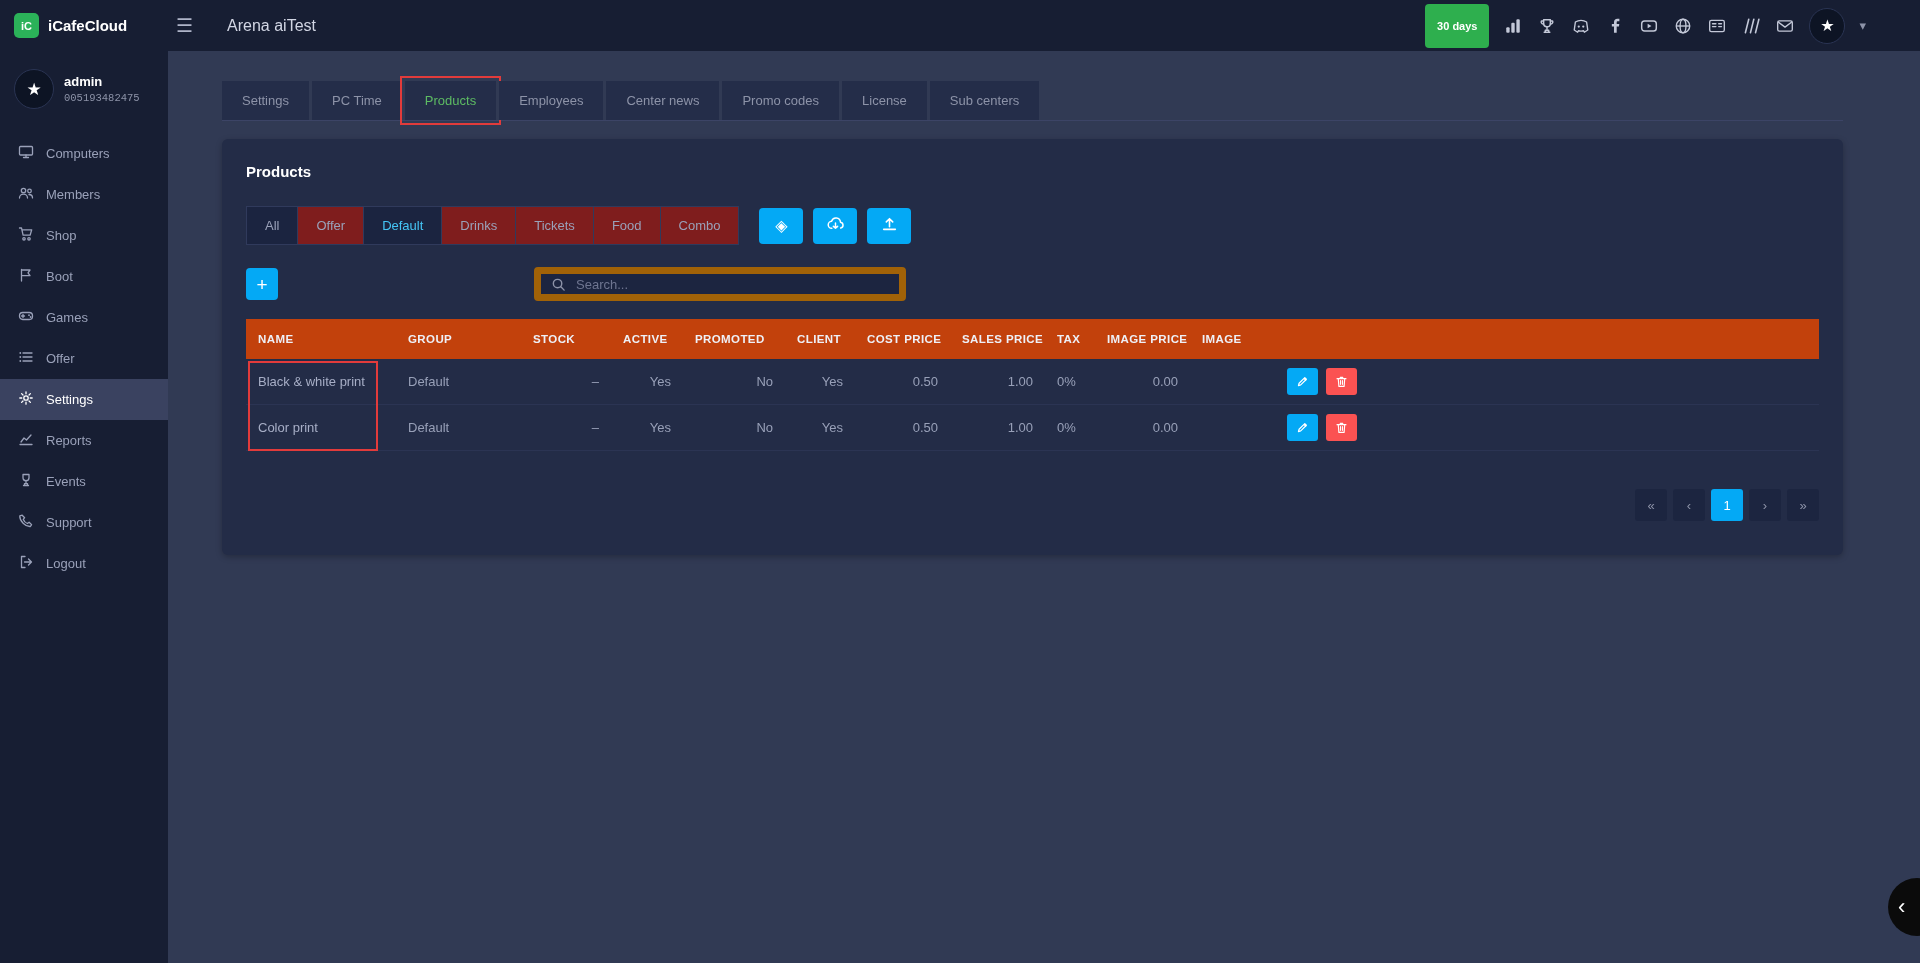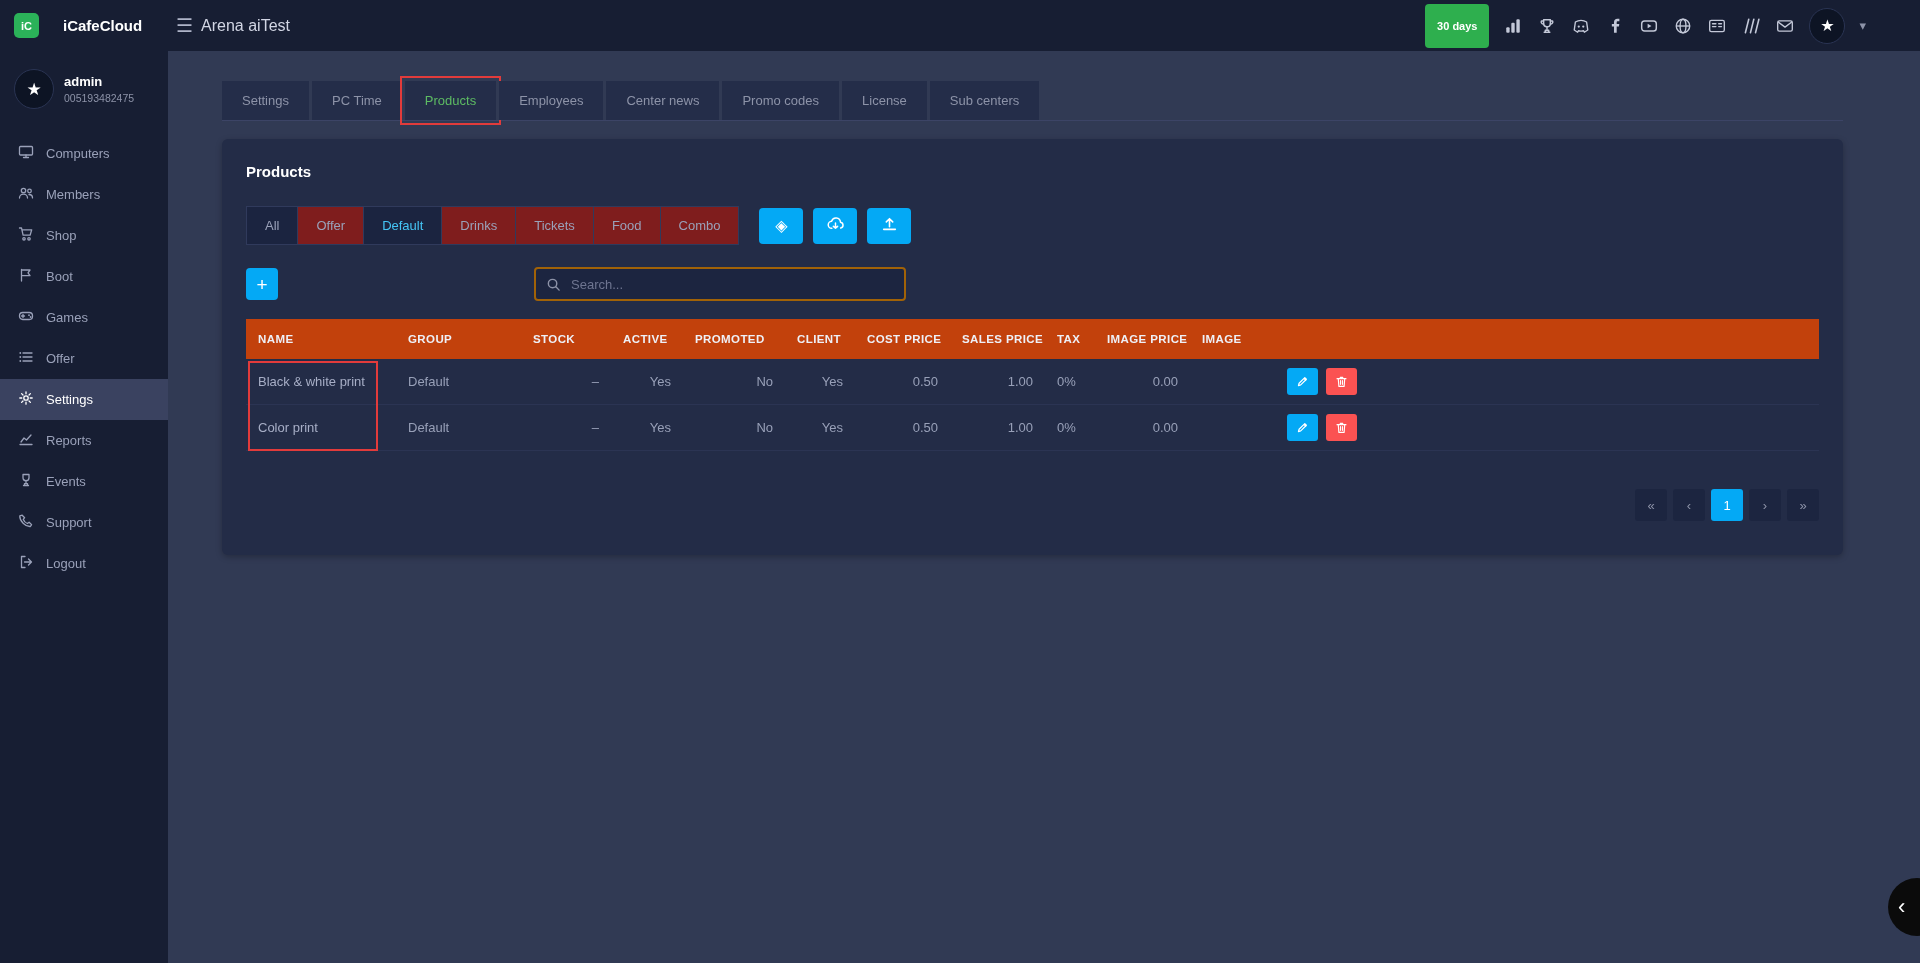--- a/index.html
+++ b/index.html
@@ -5,38 +5,38 @@
   * { box-sizing: border-box; }
   html,body { margin:0; padding:0; }
   body {
     width:1920px; height:963px; overflow:hidden; position:relative;
     background:#313a54; font-family:"Liberation Sans", sans-serif;
   }
   button { font-family:"Liberation Sans", sans-serif; }
 
   
   .topbar { position:absolute; top:0; left:0; width:100%; height:51px; background:#171e33; display:flex; align-items:center; z-index:10; }
-  .brand { width:168px; flex-shrink:0; display:flex; align-items:center; gap:24px; padding-left:14px; }
+  .brand { width:168px; flex-shrink:0; display:flex; align-items:center; gap:9px; padding-left:14px; }
   .logo { width:25px; height:25px; background:#2bb259; border-radius:5px; color:#fff; font-weight:700; font-size:11px; display:flex; align-items:center; justify-content:center; }
   .brand-text { color:#fff; font-weight:700; font-size:15px; }
   .hamburger { background:none; border:none; color:#aeb4c8; font-size:19px; cursor:pointer; padding:4px 8px; }
-  .page-title { color:#d2d6e4; font-size:16px; }
+  .page-title { color:#d2d6e4; font-size:16px; margin-left:26px; }
   .top-right { margin-left:auto; display:flex; align-items:center; gap:14px; padding-right:54px; }
   .badge { background:#2eaf4e; color:#fff; font-size:11px; font-weight:700; padding:16px 12px; border-radius:4px; }
   .tb-icon { width:20px; height:20px; color:#c3c8d8; display:flex; align-items:center; justify-content:center; cursor:pointer; }
   .tb-icon svg { width:18px; height:18px; }
   .avatar { width:36px; height:36px; border-radius:50%; background:#0d1424; border:1px solid #2a3453; color:#fff; display:flex; align-items:center; justify-content:center; font-size:16px; cursor:pointer; }
   .caret { color:#8d93a8; font-size:13px; cursor:pointer; }
 
   
   .sidebar { position:absolute; top:51px; left:0; bottom:0; width:168px; background:#171e33; }
   .user { display:flex; align-items:center; gap:10px; padding:18px 14px 24px; }
   .user-avatar { width:40px; height:40px; border-radius:50%; background:#0d1424; border:1px solid #2a3453; color:#fff; display:flex; align-items:center; justify-content:center; font-size:17px; flex-shrink:0; }
   .user-name { color:#fff; font-weight:700; font-size:13px; }
-  .user-id { color:#8d93a8; font-size:10.5px; margin-top:3px; }
+  .user-id { color:#8d93a8; font-size:10.5px; margin-top:3px;font-family:Liberation Mono, monospace; }
   .menu-item { height:41px; display:flex; align-items:center; gap:12px; padding:0 18px; color:#9aa1b9; font-size:13px; cursor:pointer; }
   .menu-item svg { width:16px; height:16px; flex-shrink:0; }
   .menu-item.active { background:#3a4260; color:#fff; }
 
   
   .main { position:absolute; left:168px; top:51px; right:0; bottom:0; }
   .tabs { display:flex; gap:3px; margin:30px 77px 0 54px; border-bottom:1px solid #3c4466; }
   .tab { padding:12px 20px; background:#242d49; color:#8d93a8; font-size:13px; border:none; cursor:pointer; }
   .tab.active { color:#5dbb63; outline:2px solid #e23b3b; outline-offset:3px; }
 
@@ -48,21 +48,21 @@
   .subtab { padding:11px 18px; background:#7f1d1d; color:#9aa1b9; font-size:13px; border:1px solid #303a5c; border-right:none; cursor:pointer; }
   .subtab:last-child { border-right:1px solid #303a5c; }
   .subtab.darker { background:#1b2440; }
   .subtab.active { background:#1b2440; color:#45c5f5; }
   .action-btn { width:44px; height:36px; background:#04a9f5; border:none; border-radius:4px; color:#fff; margin-left:10px; display:flex; align-items:center; justify-content:center; cursor:pointer; font-size:16px; }
   .action-btn.first { margin-left:20px; }
   .action-btn svg { width:17px; height:17px; }
 
   .toolbar-row { display:flex; align-items:center; margin-top:22px; }
   .add-btn { width:32px; height:32px; background:#04a9f5; color:#fff; border:none; border-radius:4px; font-size:19px; line-height:1; cursor:pointer; }
-  .search { display:flex; align-items:center; gap:8px; margin-left:256px; background:#1c2540; border:2px solid #a16207; border-radius:4px; width:372px; height:34px; padding:0 10px; }
+  .search { display:flex; align-items:center; gap:8px; margin-left:256px; background:#1c2540; border:7px solid #a16207; border-radius:4px; width:372px; height:34px; padding:0 10px; }
   .search svg { width:15px; height:15px; color:#8d93a8; flex-shrink:0; }
   .search input { background:transparent; border:none; outline:none; color:#c3c8d8; font-size:13px; width:100%; }
   .search input::placeholder { color:#6e7590; }
 
   .table-wrap { margin-top:18px; position:relative; }
   .grid { display:grid; grid-template-columns:150px 125px 90px 72px 102px 70px 95px 95px 50px 95px 85px 1fr; align-items:center; }
   .thead { background:#c2410c; height:40px; }
   .th { color:#eef0f7; font-size:11.5px; font-weight:700; letter-spacing:.4px; padding:0 12px; white-space:nowrap; }
   .trow { height:46px; border-bottom:1px solid #2b3453; color:#98a0b8; font-size:13px; }
   .trow .name { color:#a7aec6; }

